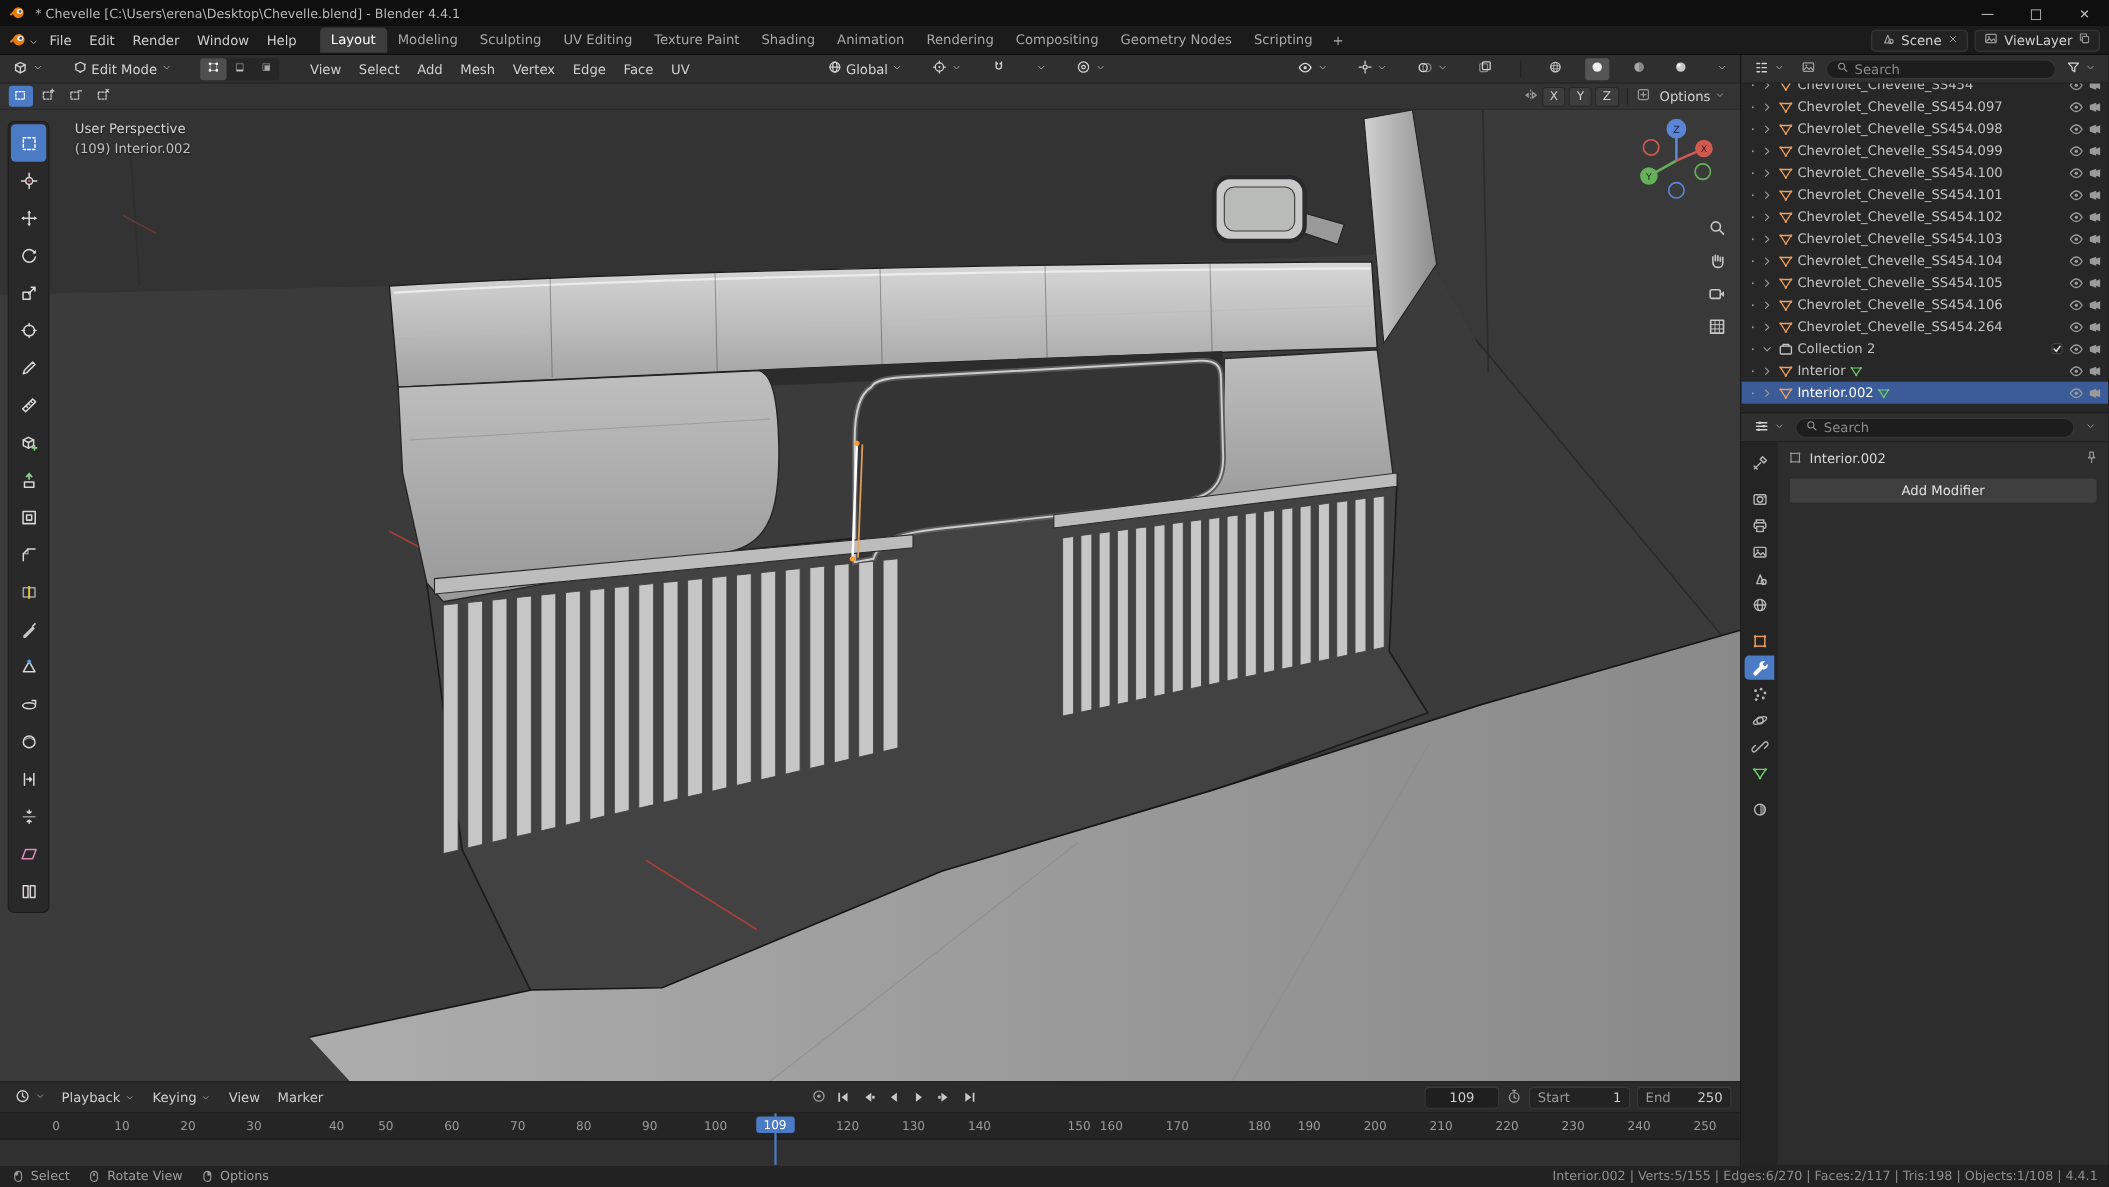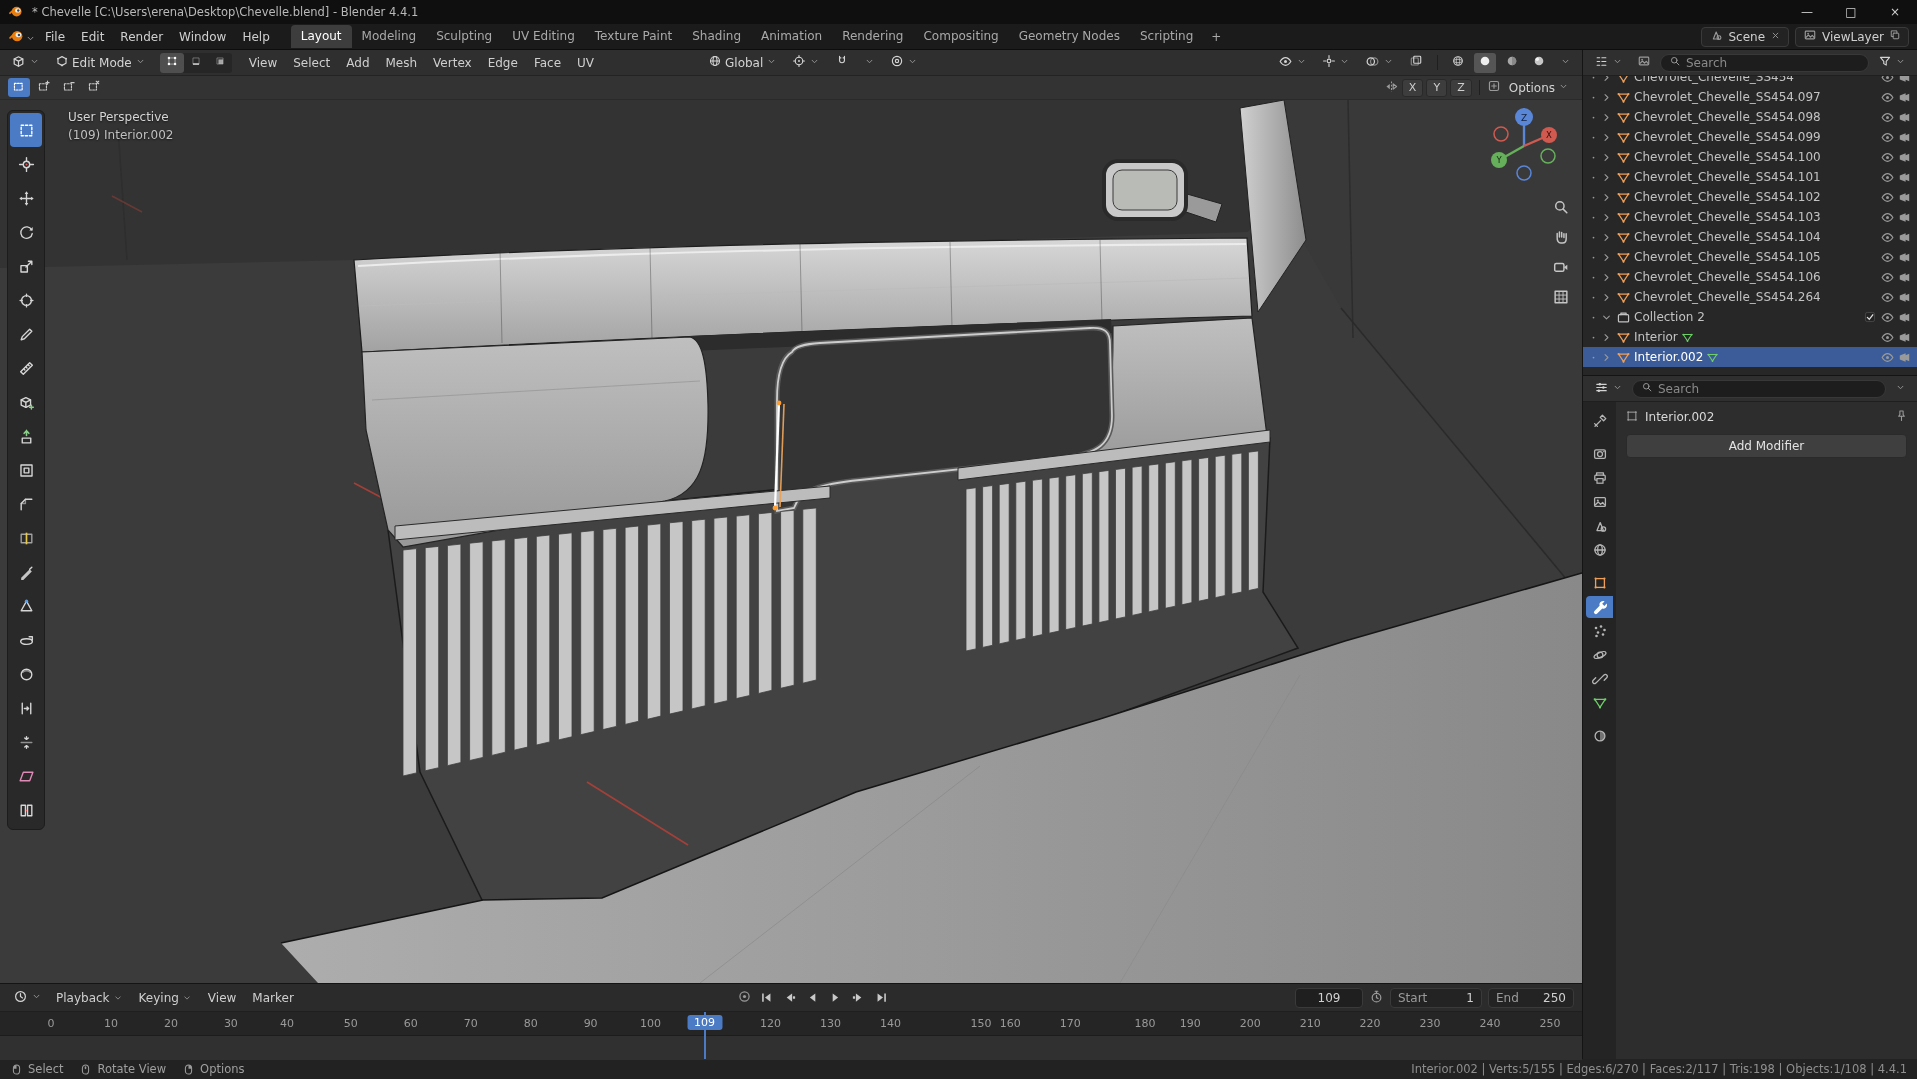--- a/index.html
+++ b/index.html
@@ -24,21 +24,21 @@
   .ws-tab { padding:4px 10px 5px; color:#a9a9a9; border-radius:4px 4px 0 0; white-space:nowrap; }
   .ws-tab.active { background:#3d3d3d; color:#ffffff; }
   .ws-add { padding:4px 8px; color:#a9a9a9; }
   .scene-block { margin-left:auto; display:flex; gap:6px; align-items:center; }
   .field { background:#232323; border:1px solid #3a3a3a; border-radius:4px; height:20px; display:flex; align-items:center; gap:5px; padding:0 7px; color:#d0d0d0; white-space:nowrap; }
 
   
   .main { flex:1; display:flex; min-height:0; }
   .left-col { width:1582px; flex:none; display:flex; flex-direction:column; min-height:0; }
 
-  .vp-header { height:26px; background:#2f2f2f; border-bottom:1px solid #232323; display:flex; align-items:center; padding:0 6px; gap:5px; flex:none; }
+  .vp-header { height:26px; background:#2f2f2f; border-bottom:1px solid #232323; display:flex; align-items:center; padding:0 6px; gap:16px; flex:none; }
   .hdr-btn { display:inline-flex; align-items:center; gap:3px; padding:2px 5px; border-radius:3px; color:#d4d4d4; white-space:nowrap; }
   .mode-group { display:flex; background:#262626; border-radius:3px; margin:0 4px; }
   .mode-btn { width:24px; height:20px; display:flex; align-items:center; justify-content:center; color:#bdbdbd; border-radius:3px; }
   .mode-btn.active { background:#4f4f4f; color:#fff; }
   .shade-btn { width:22px; height:20px; display:flex; align-items:center; justify-content:center; color:#c6c6c6; border-radius:3px; }
   .shade-btn.active { background:#555; color:#eee; }
 
   .vp-toolrow { height:24px; background:#333333; display:flex; align-items:center; padding:0 8px; gap:3px; flex:none; border-bottom:1px solid #2a2a2a; }
   .selmode-btn { width:22px; height:19px; display:flex; align-items:center; justify-content:center; border-radius:3px; color:#c9c9c9; }
   .selmode-btn.active { background:#4b7bc4; color:#fff; }
@@ -901,21 +901,21 @@
                 <span class="val">250</span>
             </div>
           </div>
         </div>
         <div class="tl-area" id="tl-area">
           <div class="tl-ruler" id="tl-ruler">
               <span class="tick" style="left:51px">0</span>
               <span class="tick" style="left:110.96000000000001px">10</span>
               <span class="tick" style="left:170.92000000000002px">20</span>
               <span class="tick" style="left:230.88px">30</span>
-              <span class="tick" style="left:287px">40</span>
+              <span class="tick" style="left:306px">40</span>
               <span class="tick" style="left:350.8px">50</span>
               <span class="tick" style="left:410.76px">60</span>
               <span class="tick" style="left:470.72px">70</span>
               <span class="tick" style="left:530.6800000000001px">80</span>
               <span class="tick" style="left:590.64px">90</span>
               <span class="tick" style="left:650.6px">100</span>
               <span class="tick" style="left:710.56px">110</span>
               <span class="tick" style="left:770.52px">120</span>
               <span class="tick" style="left:830.48px">130</span>
               <span class="tick" style="left:890.44px">140</span>

